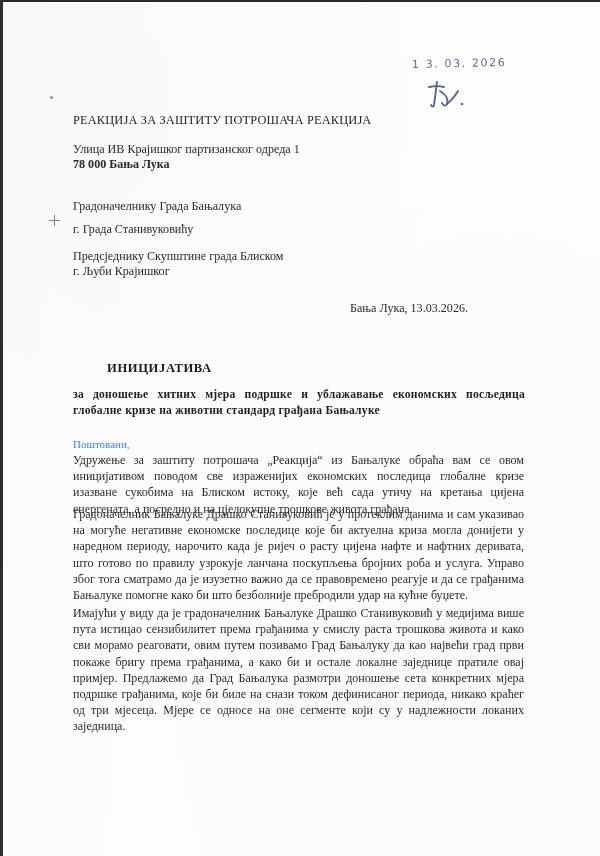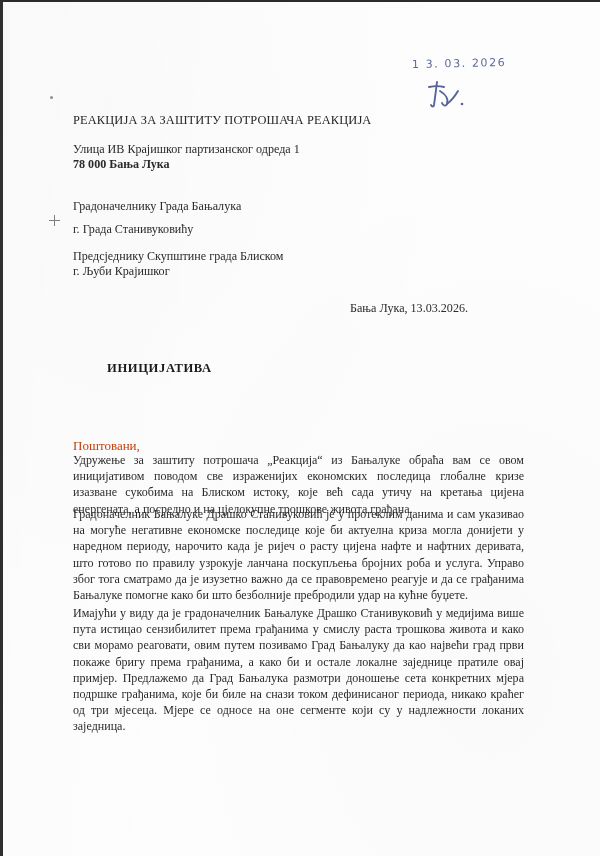--- a/index.html
+++ b/index.html
@@ -111,22 +111,22 @@
     letter-spacing: 0.25px;
     color: #1f1f1f;
     text-align: justify;
   }
 
   
   .salutation {
     position: absolute;
     left: 70px;
     top: 436px;
-    font-size: 13px;
-    color: #c2410c;
+    font-size: 11px;
+    color: #3b82f6;
     white-space: nowrap;
   }
   .para {
     position: absolute;
     left: 70px;
     width: 451px;
     font-size: 12.05px;
     line-height: 16.2px;
     text-align: justify;
     color: #2b2b2b;
@@ -219,20 +219,21 @@
     <div class="addr addr-city">78 000 Бања Лука</div>
 
     <div class="recip recip-1a">Градоначелнику Града Бањалука</div>
     <div class="recip recip-1b">г. Града Станивуковићу</div>
     <div class="recip recip-2a">Предсједнику Скупштине града Блиском</div>
     <div class="recip recip-2b">г. Љуби Крајишког</div>
 
     <div class="placedate">Бања Лука, 13.03.2026.</div>
 
     <div class="doc-title">ИНИЦИЈАТИВА</div>
+    <div class="doc-subtitle">за доношење хитних мјера подршке и ублажавање економских посљедица глобалне кризе на животни стандард грађана Бањалуке</div>
 
     <div class="salutation">Поштовани,</div>
     <div class="para para-1">Удружење за заштиту потрошача „Реакција“ из Бањалуке обраћа вам се овом иницијативом поводом све израженијих економских последица глобалне кризе изазване сукобима на Блиском истоку, које већ сада утичу на кретања цијена енергената, а посредно и на цјелокупне трошкове живота грађана.</div>
     <div class="para para-2">Градоначелник Бањалуке Драшко Станивуковић је у протеклим данима и сам указивао на могуће негативне економске последице које би актуелна криза могла донијети у наредном периоду, нарочито када је ријеч о расту цијена нафте и нафтних деривата, што готово по правилу узрокује ланчана поскупљења бројних роба и услуга. Управо због тога сматрамо да је изузетно важно да се правовремено реагује и да се грађанима Бањалуке помогне како би што безболније пребродили удар на кућне буџете.</div>
     <div class="para para-3">Имајући у виду да је градоначелник Бањалуке Драшко Станивуковић у медијима више пута истицао сензибилитет према грађанима у смислу раста трошкова живота и како сви морамо реаговати, овим путем позивамо Град Бањалуку да као највећи град први покаже бригу према грађанима, а како би и остале локалне заједнице пратиле овај примјер. Предлажемо да Град Бањалука размотри доношење сета конкретних мјера подршке грађанима, које би биле на снази током дефинисаног  периода, никако краћег од три мјесеца. Мјере се односе на оне сегменте који су у надлежности локаних заједница.</div>
 
   </div>
 </div>
 
 </body></html>

